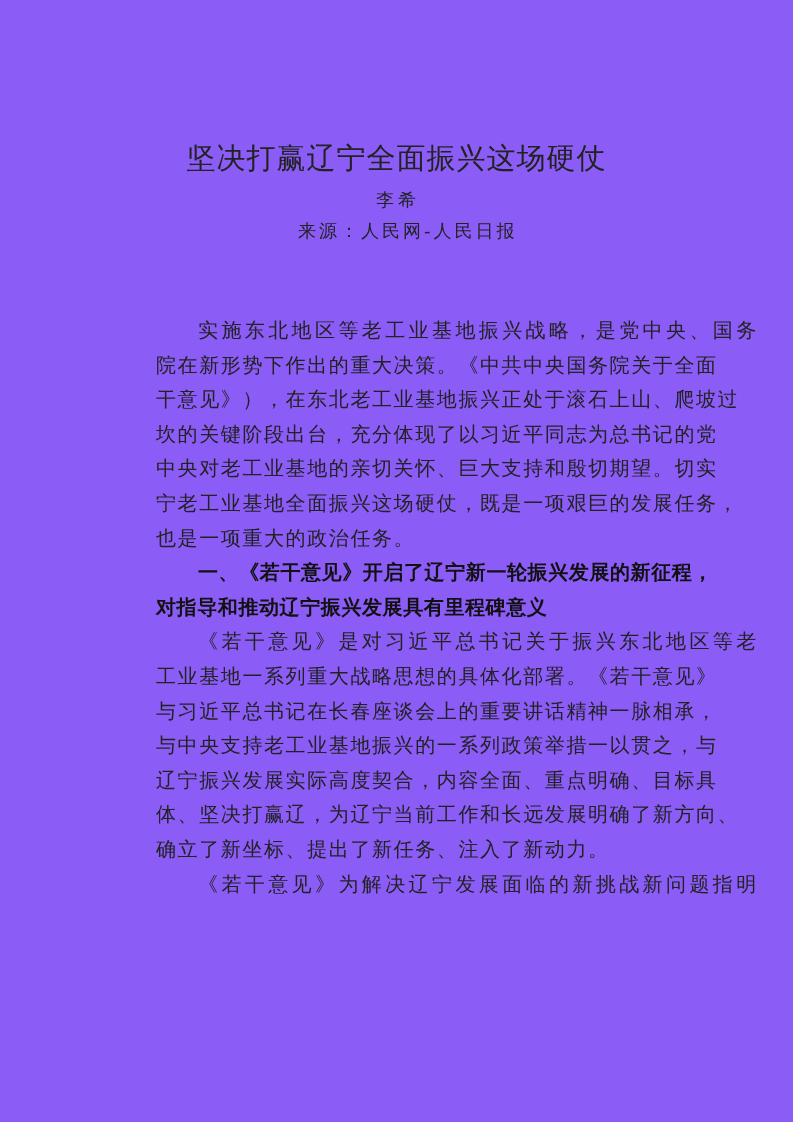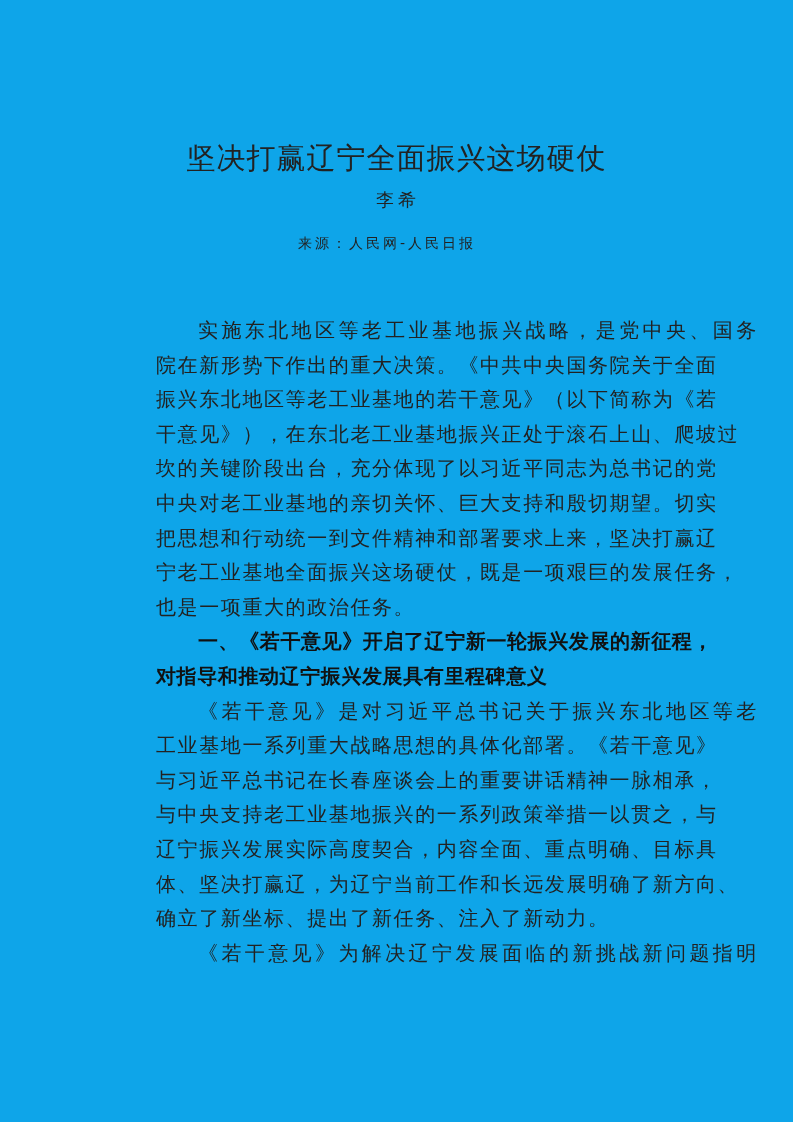--- a/index.html
+++ b/index.html
@@ -1,32 +1,32 @@
 <!DOCTYPE html>
 <html><head>
   <meta charset="utf-8">
   <style>
     html, body { margin: 0; padding: 0; background: #ffffff; }
     body { width: 793px; height: 1122px; position: relative; overflow: hidden; }
-    .page { position: absolute; left: 0; top: 0; width: 793px; height: 1122px; background: #0ea5e9; }
+    .page { position: absolute; left: 0; top: 0; width: 793px; height: 1122px; background: #8b5cf6; }
     .title {
       position: absolute; left: 0; width: 793px; top: 140px;
       text-align: center; font-family: "DejaVu Serif", serif;
       font-size: 29px; color: #222; letter-spacing: 1px; line-height: 36px;
     }
     .author {
       position: absolute; left: 0; width: 792px; top: 188px;
       text-align: center; font-family: "DejaVu Sans", sans-serif;
       font-size: 18px; color: #222; letter-spacing: 4px; line-height: 24px;
       padding-left: 4px; box-sizing: border-box;
     }
     .source {
-      position: absolute; left: 298px; top: 231px;
+      position: absolute; left: 298px; top: 219px;
       font-family: "DejaVu Sans", sans-serif;
-      font-size: 14px; color: #222; letter-spacing: 3px; line-height: 24px;
+      font-size: 18px; color: #222; letter-spacing: 3px; line-height: 24px;
       white-space: nowrap;
     }
     .body {
       position: absolute; left: 120px; top: 313px; width: 568px;
       font-family: "DejaVu Sans", sans-serif; font-size: 20px;
       color: #222; line-height: 34.6px;
     }
     .line { white-space: nowrap; display: block; height: 34.6px; letter-spacing: 3.4px; margin-left: 36px; }
     .line.indent { padding-left: 42px; }
     .line.heading { font-weight: bold; letter-spacing: 0.6px; color: #111; }
@@ -36,25 +36,23 @@
 <body>
 
 <div class="page">
   <div class="title">坚决打赢辽宁全面振兴这场硬仗</div>
   <div class="author">李希</div>
   <div class="source">来源：人民网-人民日报</div>
 
   <div class="body" id="body">
       <span class="line indent">实施东北地区等老工业基地振兴战略，是党中央、国务</span>
       <span class="line tight">院在新形势下作出的重大决策。《中共中央国务院关于全面</span>
-      <span class="line tight">振兴东北地区等老工业基地的若干意见》（以下简称为《若</span>
       <span class="line tight">干意见》），在东北老工业基地振兴正处于滚石上山、爬坡过</span>
       <span class="line tight">坎的关键阶段出台，充分体现了以习近平同志为总书记的党</span>
       <span class="line tight">中央对老工业基地的亲切关怀、巨大支持和殷切期望。切实</span>
-      <span class="line tight">把思想和行动统一到文件精神和部署要求上来，坚决打赢辽</span>
       <span class="line tight">宁老工业基地全面振兴这场硬仗，既是一项艰巨的发展任务，</span>
       <span class="line tight">也是一项重大的政治任务。</span>
       <span class="line heading indent">一、《若干意见》开启了辽宁新一轮振兴发展的新征程，</span>
       <span class="line heading">对指导和推动辽宁振兴发展具有里程碑意义</span>
       <span class="line indent">《若干意见》是对习近平总书记关于振兴东北地区等老</span>
       <span class="line tight">工业基地一系列重大战略思想的具体化部署。《若干意见》</span>
       <span class="line tight">与习近平总书记在长春座谈会上的重要讲话精神一脉相承，</span>
       <span class="line tight">与中央支持老工业基地振兴的一系列政策举措一以贯之，与</span>
       <span class="line tight">辽宁振兴发展实际高度契合，内容全面、重点明确、目标具</span>
       <span class="line tight">体、坚决打赢辽，为辽宁当前工作和长远发展明确了新方向、</span>

